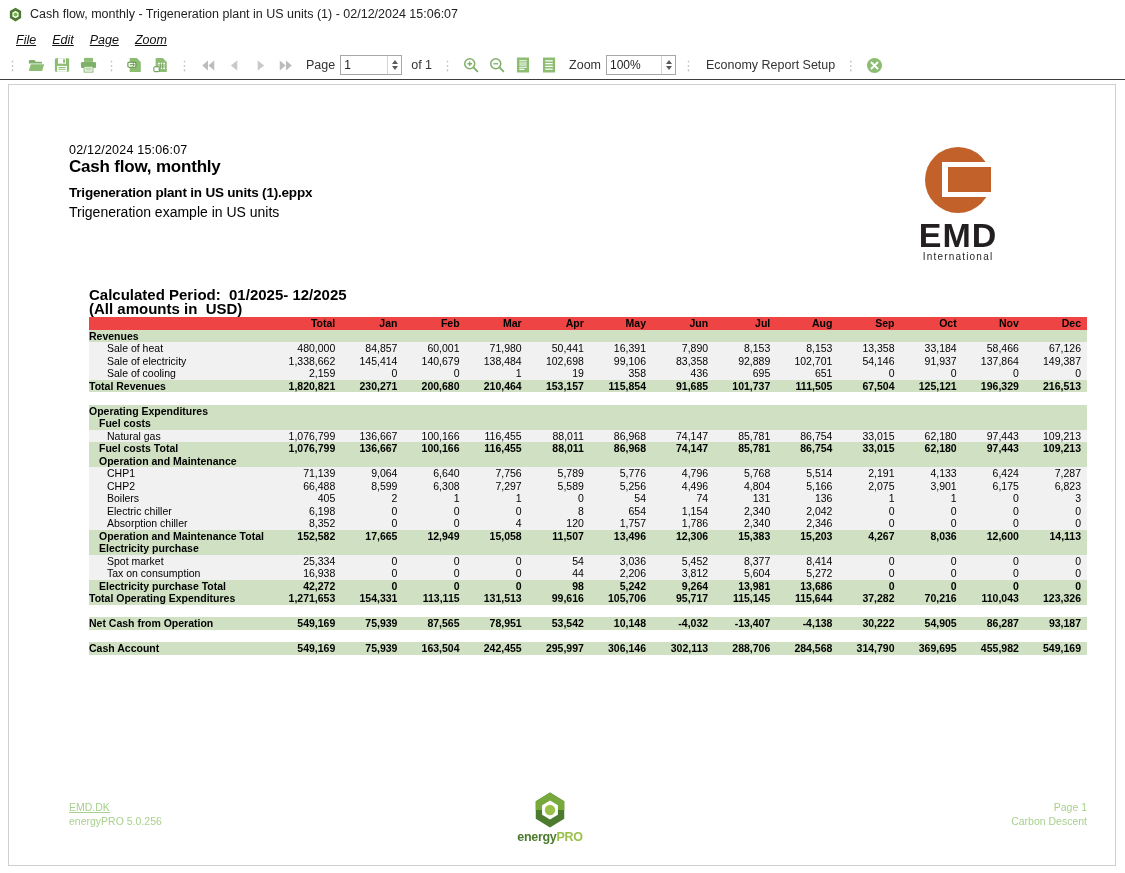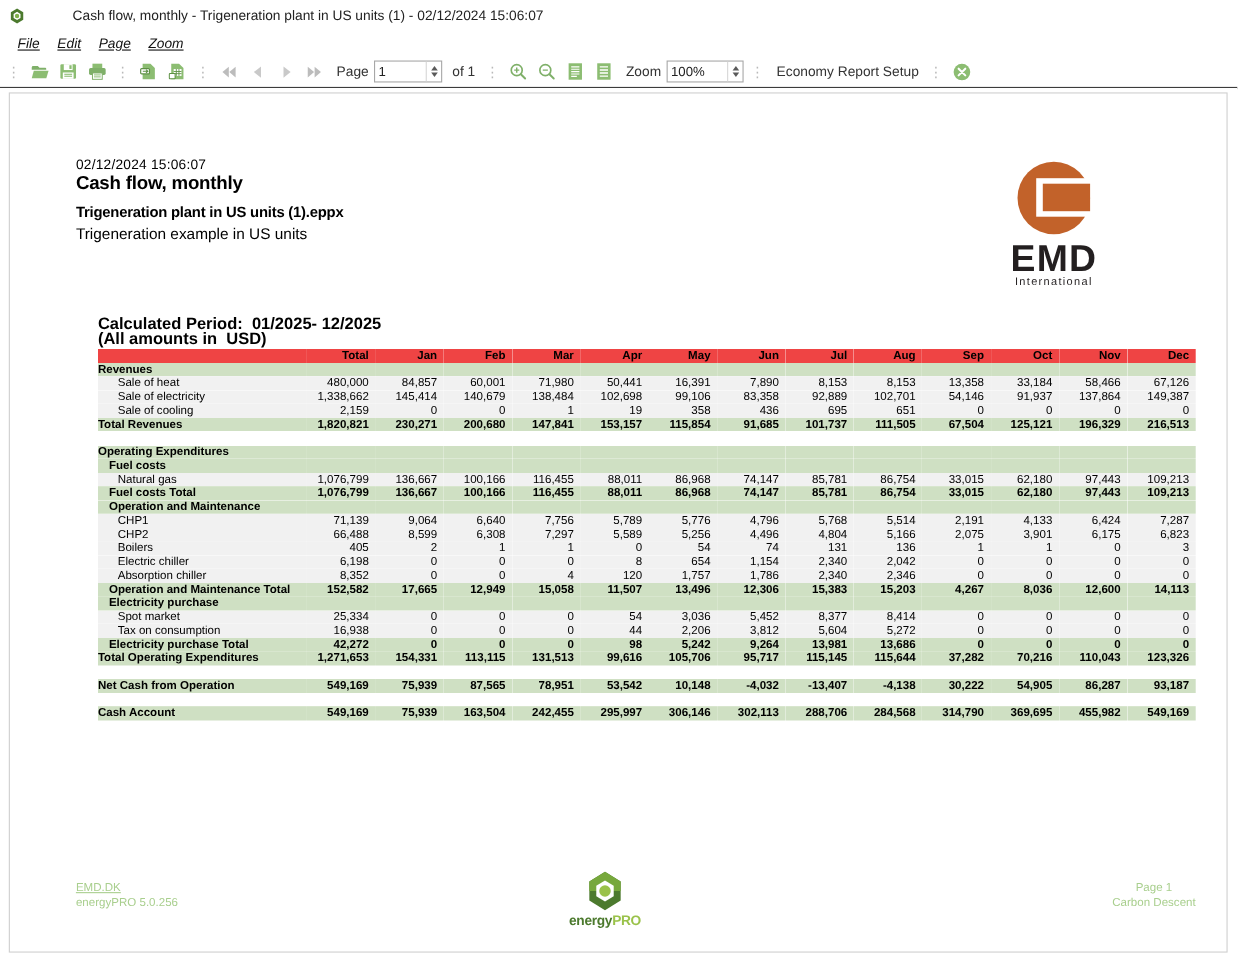--- a/index.html
+++ b/index.html
@@ -24,21 +24,21 @@
     padding-left: 8px;
     font-size: 12.5px;
     color: #222;
     border-bottom: 1px solid #ffffff;
   }
   #titlebar .appicon {
     width: 15px; height: 15px;
     margin-right: 7px;
     flex: 0 0 auto;
   }
-  #titlebar .ttext { white-space: nowrap; margin-left: 36px; }
+  #titlebar .ttext { white-space: nowrap; }
 
   
   #menubar {
     height: 22px;
     display: flex;
     align-items: center;
     padding-left: 8px;
     font-size: 12.5px;
     color: #111;
     background: #ffffff;
@@ -230,21 +230,21 @@
   .footer-left {
     position: absolute; left: 60px; top: 715px;
     font-size: 10.5px; color: #a9cf8e; line-height: 14px;
   }
   .footer-left .link {
     color: #a9cf8e; text-decoration: underline;
   }
   .footer-right {
     position: absolute; right: 28px; top: 715px;
     font-size: 10.5px; color: #a9cf8e; line-height: 14px;
-    text-align: center;
+    text-align: right;
   }
   #ep-logo {
     position: absolute; left: 497px; top: 706px;
     width: 88px; text-align: center;
   }
   #ep-logo .epmark { margin: 0 auto; display: block; }
   #ep-logo .epword {
     font-size: 12.5px; font-weight: bold; letter-spacing: -0.3px;
     margin-top: 1px;
   }
@@ -512,21 +512,21 @@
             <td class="num">0</td>
             <td class="num">0</td>
             <td class="num">0</td>
             <td class="num">0</td>
           </tr>
           <tr class="r-total">
             <td class="lbl">Total Revenues</td>
             <td class="num">1,820,821</td>
             <td class="num">230,271</td>
             <td class="num">200,680</td>
-            <td class="num">147,841</td>
+            <td class="num">210,464</td>
             <td class="num">153,157</td>
             <td class="num">115,854</td>
             <td class="num">91,685</td>
             <td class="num">101,737</td>
             <td class="num">111,505</td>
             <td class="num">67,504</td>
             <td class="num">125,121</td>
             <td class="num">196,329</td>
             <td class="num">216,513</td>
           </tr>

